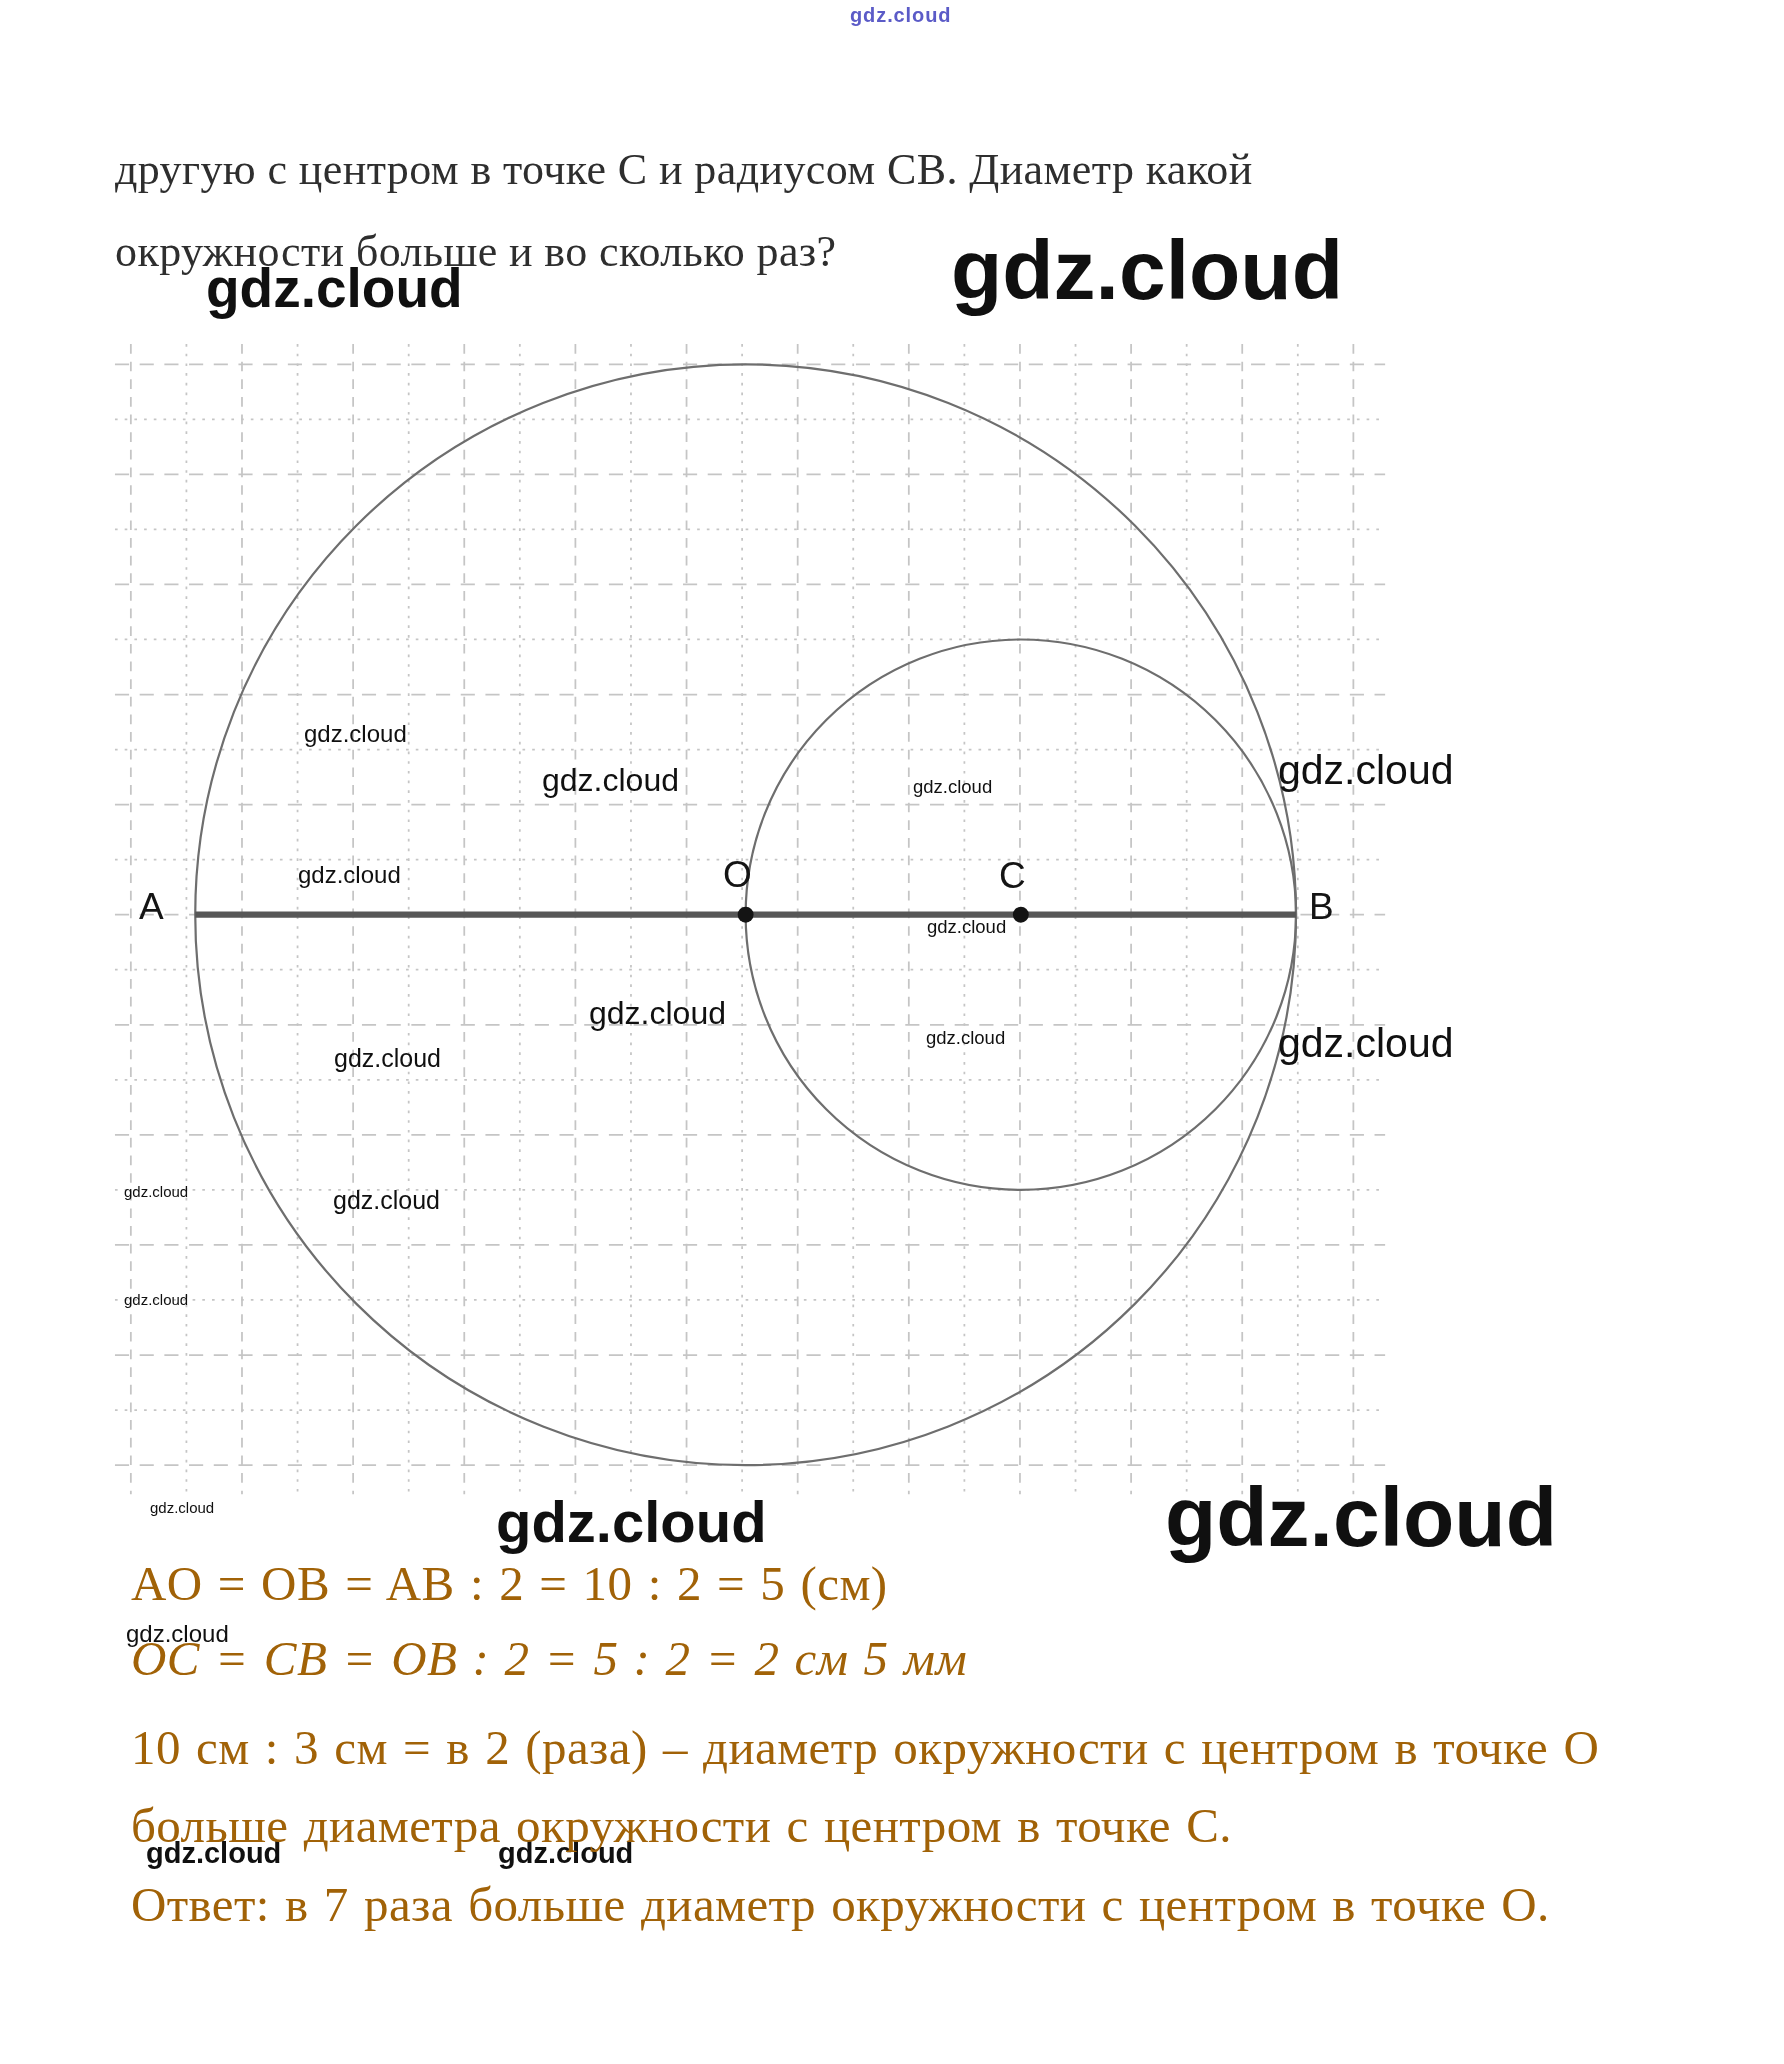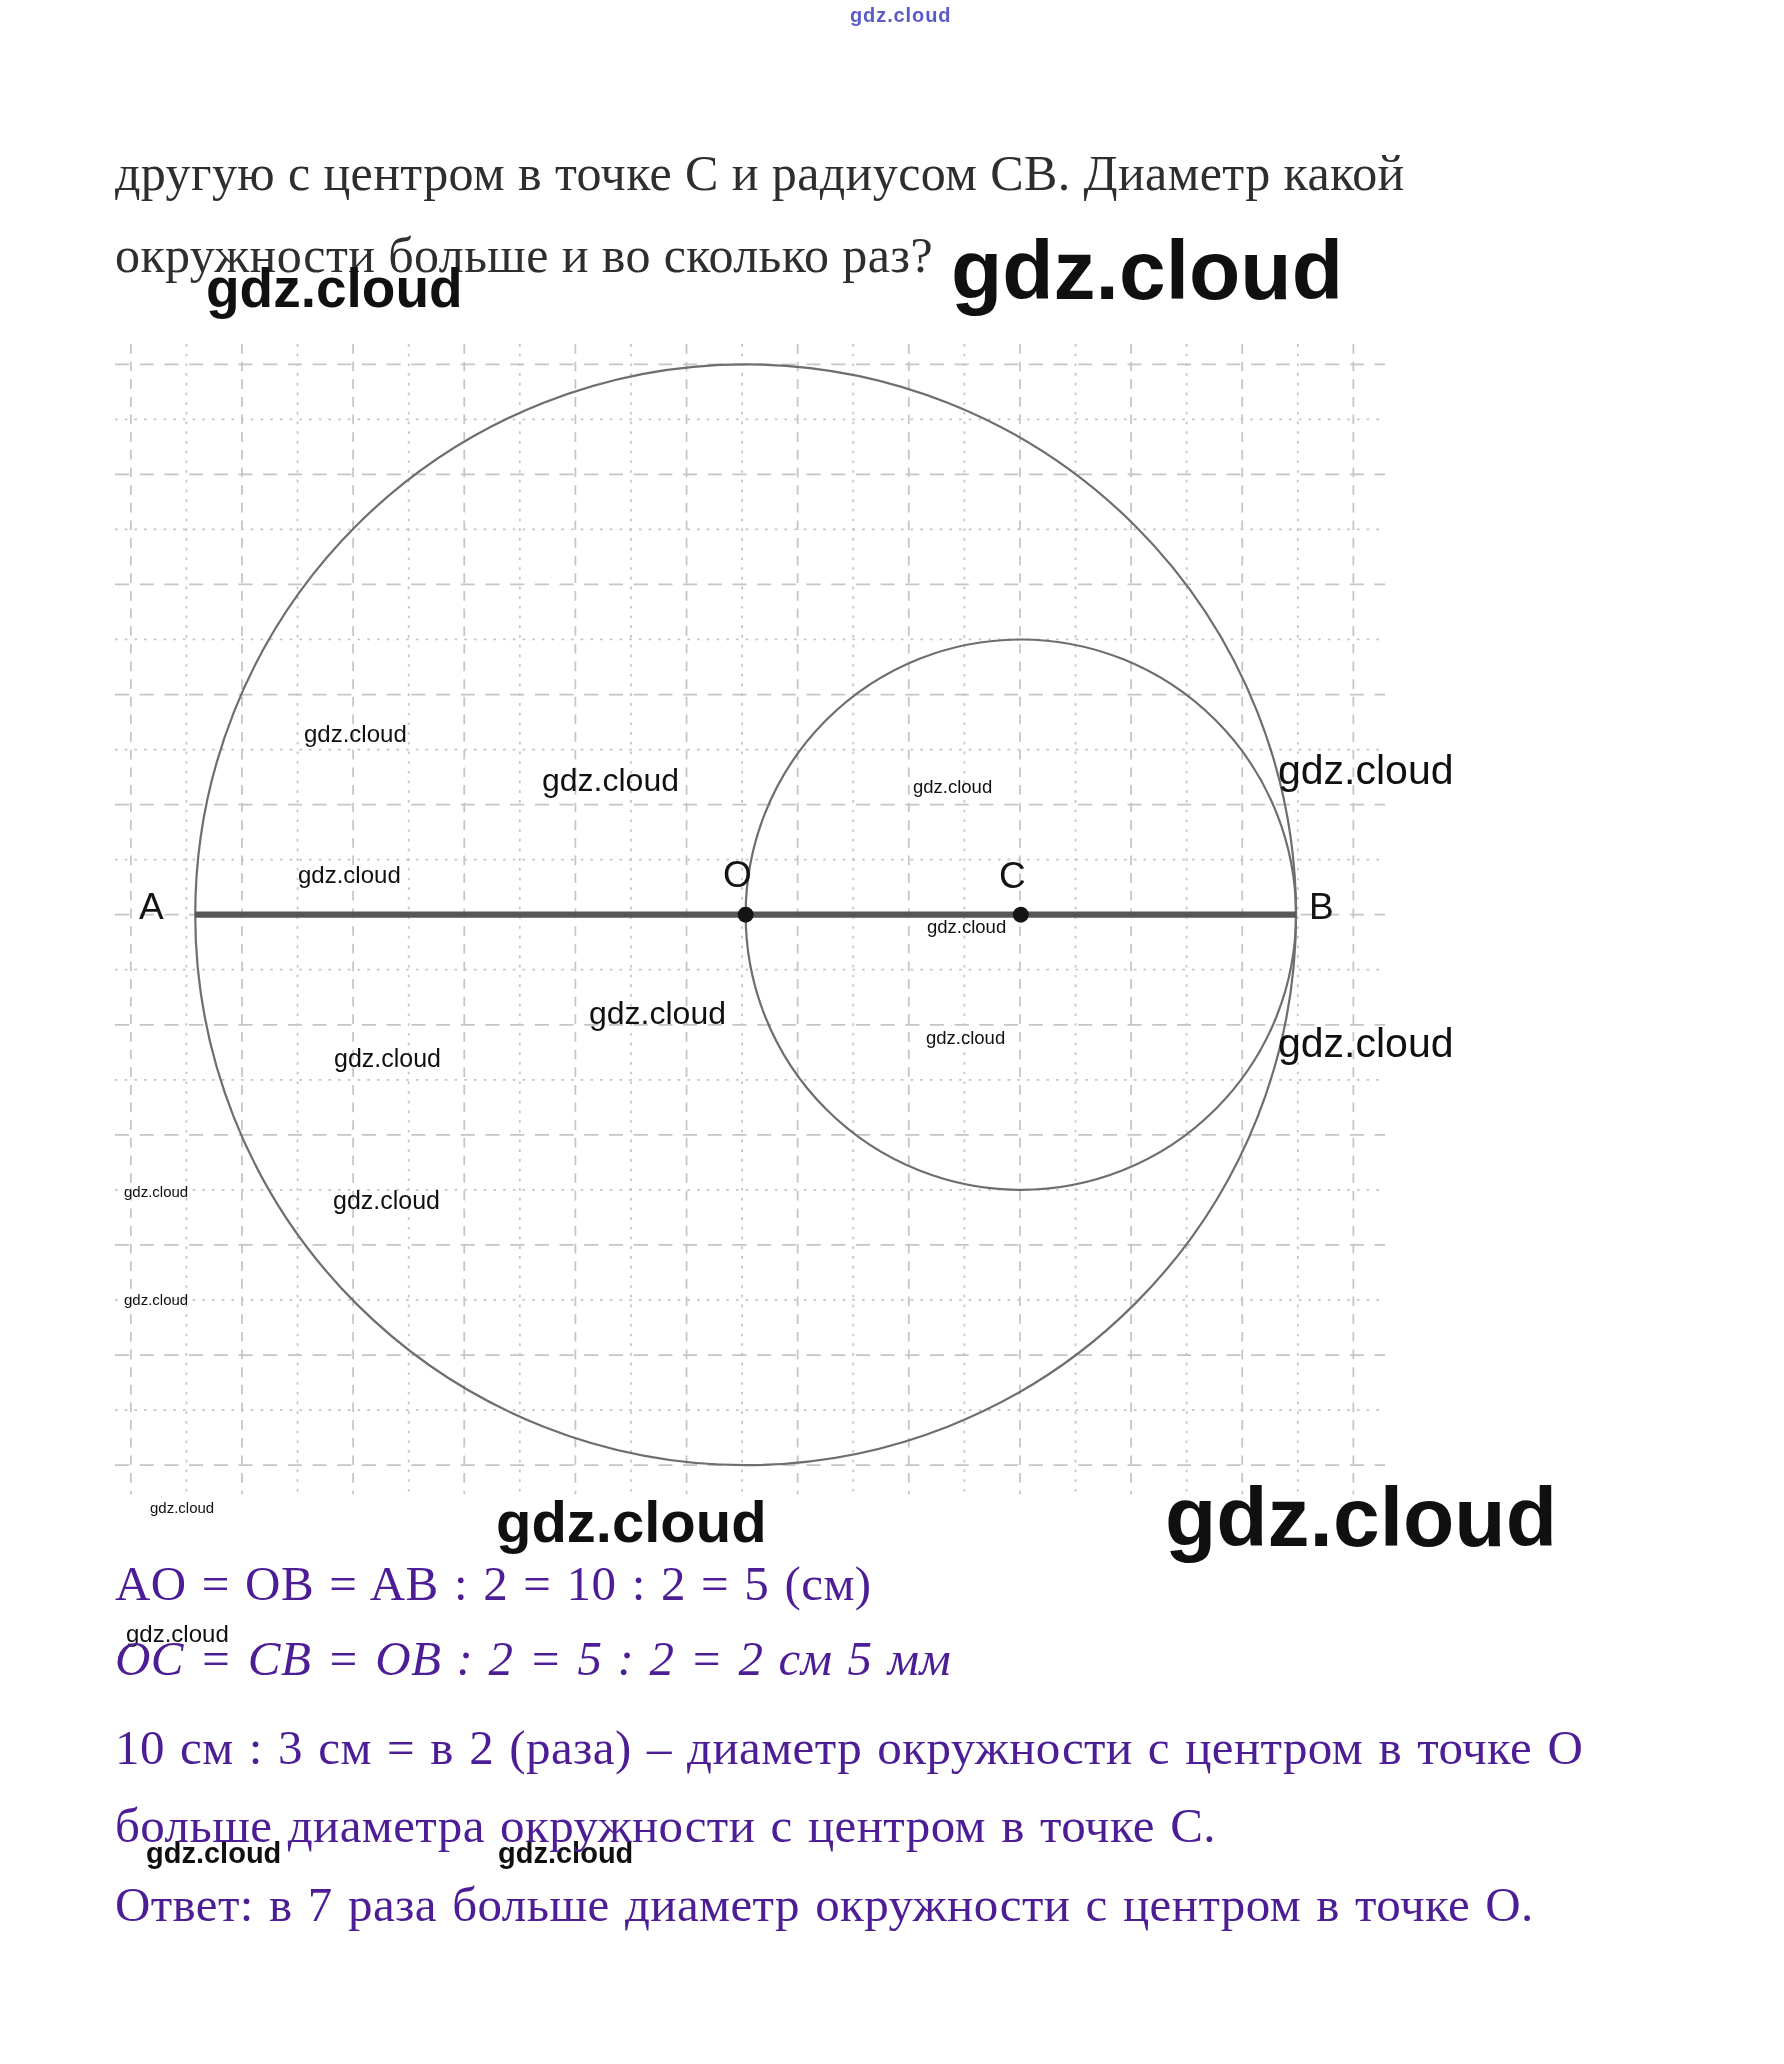--- a/index.html
+++ b/index.html
@@ -11,22 +11,22 @@
     font-family:"Liberation Sans", sans-serif;
   }
   
   .serif-line{
     position:absolute;
     left:115px;
     font-family:"Liberation Serif", serif;
     white-space:nowrap;
     letter-spacing:0.4px;
   }
-  .problem{ font-size:50px; color:#2e2e2e; }
-  .solution{ font-size:49px; color:#4c1d95; word-spacing:2.6px; }
+  .problem{ font-size:44px; color:#2e2e2e; }
+  .solution{ font-size:49px; color:#a16207; word-spacing:2.6px;margin-left:16px; }
   
   .wm{
     position:absolute;
     font-family:"Liberation Sans", sans-serif;
     color:#101010;
     white-space:nowrap;
     line-height:1;
   }
   .wm-top-blue{
     position:absolute;

